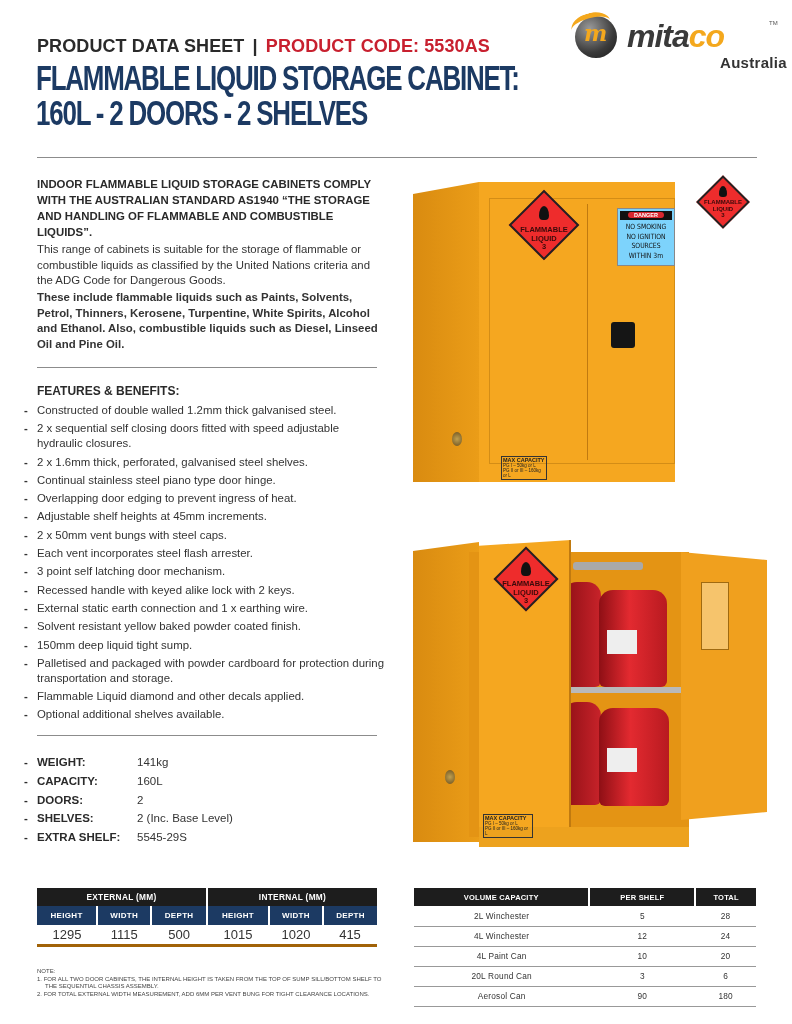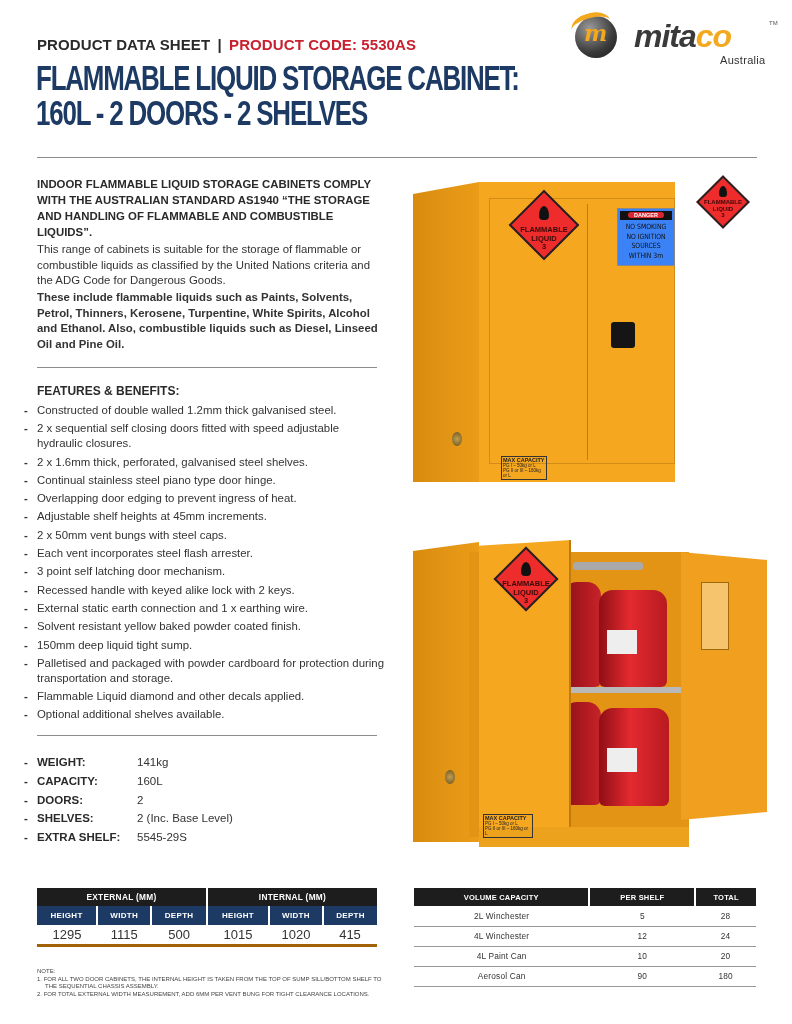--- a/index.html
+++ b/index.html
@@ -1,33 +1,33 @@
 <!DOCTYPE html>
 <html><head>
 <meta charset="utf-8">
 <style>
   * { box-sizing: border-box; margin: 0; padding: 0; }
   html, body { width: 792px; height: 1024px; background: #ffffff; overflow: hidden; }
   body { position: relative; font-family: "Liberation Sans", "DejaVu Sans", sans-serif; color: #2b2b2b; }
 
-  .eyebrow { position: absolute; left: 37px; top: 36px; font-size: 15px; font-weight: bold; letter-spacing: 0.1px; color: #2a2a2a; }
+  .eyebrow { position: absolute; left: 37px; top: 36px; font-size: 18px; font-weight: bold; letter-spacing: 0.1px; color: #2a2a2a; }
   .eyebrow .code { color: #c8202f; }
   .eyebrow .sep { padding: 0 3px; }
 
   .title { position: absolute; left: 36px; top: 60px; width: 560px; font-family: "Liberation Sans", sans-serif; font-weight: bold; color: #1c3a63; font-size: 35px; line-height: 35px; letter-spacing: -1.6px; transform: scaleX(0.74); transform-origin: left top; white-space: nowrap; }
 
   .logo { position: absolute; left: 575px; top: 10px; width: 200px; height: 56px; }
   .logo-ball { position: absolute; left: 0; top: 6px; width: 42px; height: 42px; border-radius: 50%; background: radial-gradient(circle at 35% 30%, #9a9a9a, #3a3a3a 60%, #1a1a1a); }
   .logo-ball::before { content: ""; position: absolute; left: -4px; top: -3px; width: 40px; height: 20px; border-top: 5px solid #f4a81d; border-radius: 50% 50% 0 0; transform: rotate(-15deg); }
   .logo-m { position: absolute; left: 9px; top: 10px; font-size: 22px; font-style: italic; font-weight: bold; color: #f4a81d; font-family: "DejaVu Serif", serif; }
-  .logo-word { position: absolute; left: 59px; top: 8px; font-size: 32px; font-weight: bold; font-style: italic; letter-spacing: -1px; }
+  .logo-word { position: absolute; left: 52px; top: 8px; font-size: 32px; font-weight: bold; font-style: italic; letter-spacing: -1px; }
   .logo-word .dark { color: #3a3a3a; }
   .logo-word .orange { color: #f4a81d; }
   .logo-tm { position: absolute; left: 194px; top: 10px; font-size: 6px; color: #555; }
-  .logo-sub { position: absolute; left: 145px; top: 44px; font-size: 11px; font-weight: normal; color: #333; letter-spacing: 0.3px; }
+  .logo-sub { position: absolute; left: 145px; top: 44px; font-size: 15px; font-weight: bold; color: #333; letter-spacing: 0.3px; }
 
   .rule { position: absolute; height: 1px; background: #8c8c8c; }
 
   .intro-head { position: absolute; left: 37px; top: 176px; width: 345px; font-size: 11.4px; font-weight: bold; line-height: 16px; color: #2a2a2a; }
   .intro-p { position: absolute; left: 37px; width: 345px; font-size: 11.4px; line-height: 15.5px; color: #333; }
 
   .feat-head { position: absolute; left: 37px; top: 384px; font-size: 12px; font-weight: bold; color: #2a2a2a; }
   .feat-list { position: absolute; left: 24px; top: 403px; width: 360px; list-style: none; }
   .feat-list li { position: relative; padding-left: 13px; font-size: 11.4px; line-height: 15px; margin-bottom: 3.3px; color: #333; }
   .feat-list li::before { content: "-"; position: absolute; left: 0; top: 0; font-weight: bold; }
@@ -57,21 +57,21 @@
   
   .cab { position: absolute; }
   .cab1 { left: 413px; top: 176px; width: 262px; height: 306px; }
   .cab1 .side { position: absolute; left: 0; top: 6px; width: 66px; height: 300px; background: linear-gradient(90deg, #d98b10, #eb9d18); clip-path: polygon(0 4%, 100% 0, 100% 100%, 0 100%); }
   .cab1 .front { position: absolute; left: 66px; top: 6px; width: 196px; height: 300px; background: #f5a720; }
   .cab1 .door-line { position: absolute; left: 174px; top: 28px; width: 1px; height: 256px; background: #c07a10; }
   .cab1 .door-frame { position: absolute; left: 76px; top: 22px; width: 186px; height: 266px; border: 1px solid #d38d16; }
   .diamond { position: absolute; background: #ee2c2c; transform: rotate(45deg); border: 2px solid #222; }
   .diamond-inner { position: absolute; text-align: center; color: #3a0a0a; font-size: 7.5px; line-height: 8.5px; transform-origin: center; font-weight: bold; }
   .flame { position: absolute; width: 10px; height: 14px; background: #111; border-radius: 50% 50% 40% 40% / 70% 70% 30% 30%; }
-  .danger-sign { position: absolute; left: 204px; top: 32px; width: 58px; height: 58px; background: #3b82f6; border: 1px solid #888; text-align: center; }
+  .danger-sign { position: absolute; left: 204px; top: 32px; width: 58px; height: 58px; background: #7dd3fc; border: 1px solid #888; text-align: center; }
   .danger-sign .hdr { margin: 2px; height: 9px; background: #111; color: #fff; font-size: 5.5px; font-weight: bold; line-height: 9px; }
   .danger-sign .hdr span { background: #d8262f; padding: 0 6px; border-radius: 4px; }
   .danger-sign .msg { font-size: 7.2px; line-height: 9.5px; color: #111; font-family: "DejaVu Sans", sans-serif; transform: scaleX(0.85); }
   .handle { position: absolute; left: 198px; top: 146px; width: 24px; height: 26px; background: #151515; border-radius: 3px; }
   .earth-bung { position: absolute; left: 39px; top: 256px; width: 10px; height: 14px; border-radius: 50%; background: radial-gradient(circle, #c0a050, #6a5020); }
   .cap-label { position: absolute; left: 88px; top: 280px; width: 46px; height: 24px; border: 1px solid #333; font-size: 4.5px; color: #222; padding: 1px; line-height: 5px; }
   .cap-label b { font-size: 5.5px; }
 
   .cab2 { left: 413px; top: 532px; width: 345px; height: 325px; }
   .cab2 .side { position: absolute; left: 0; top: 10px; width: 66px; height: 300px; background: linear-gradient(90deg, #d98b10, #eb9d18); clip-path: polygon(0 3%, 100% 0, 100% 100%, 0 100%); }
@@ -212,20 +212,25 @@
         <td>4L Winchester</td>
         <td>12</td>
         <td>24</td>
       </tr>
   <tr>
         <td>4L Paint Can</td>
         <td>10</td>
         <td>20</td>
       </tr>
   <tr>
+        <td>20L Round Can</td>
+        <td>3</td>
+        <td>6</td>
+      </tr>
+  <tr>
         <td>Aerosol Can</td>
         <td>90</td>
         <td>180</td>
       </tr>
 </tbody>
   </table>
 
 <div class="cab cab1">
   <div class="side"></div>
   <div class="front"></div>

